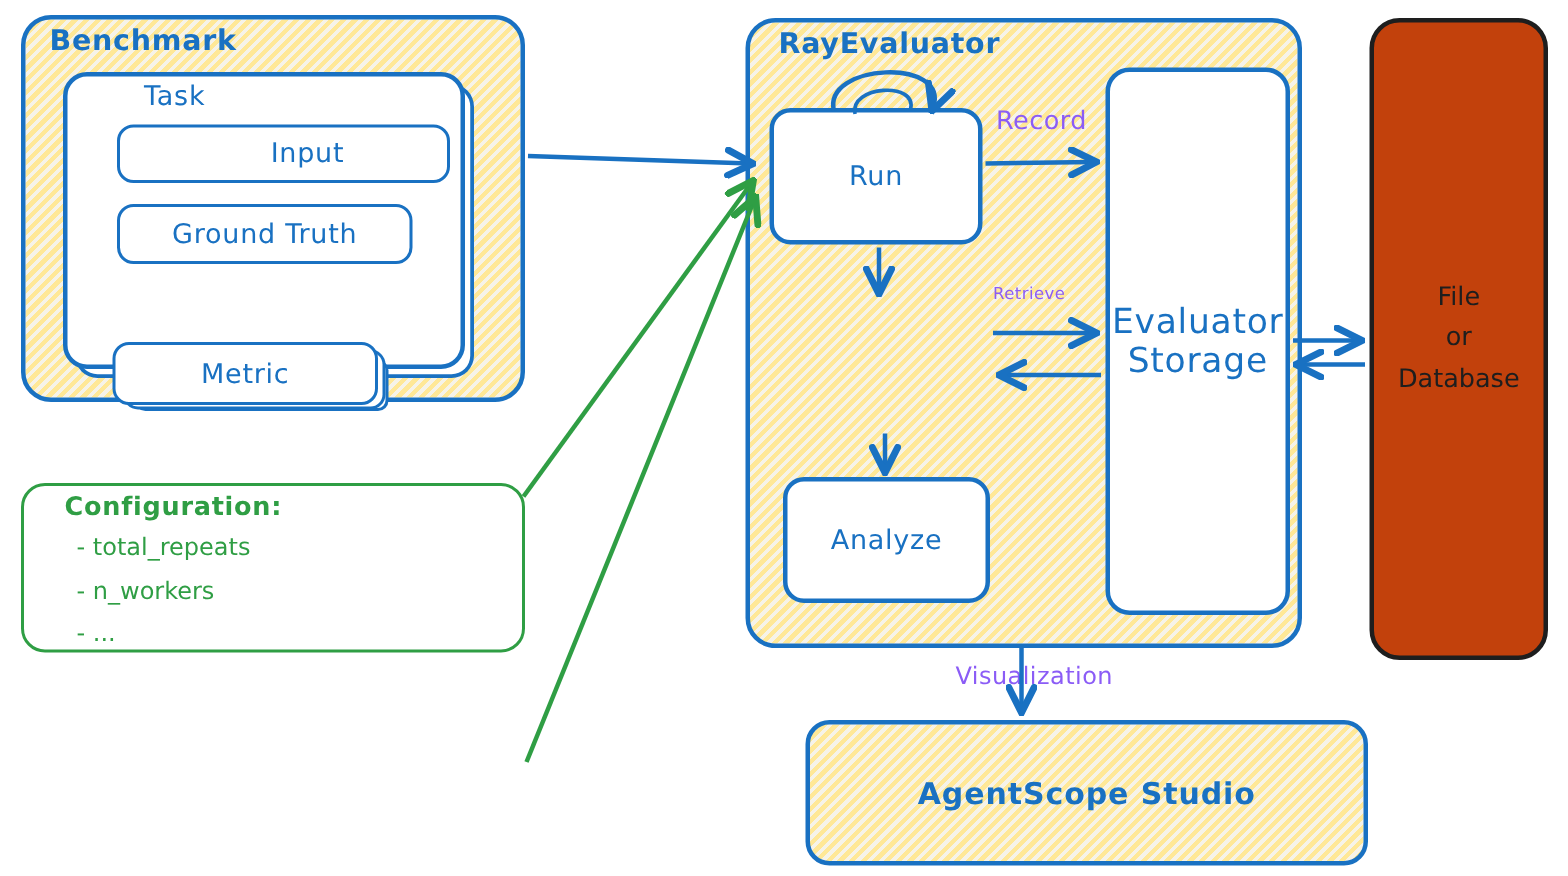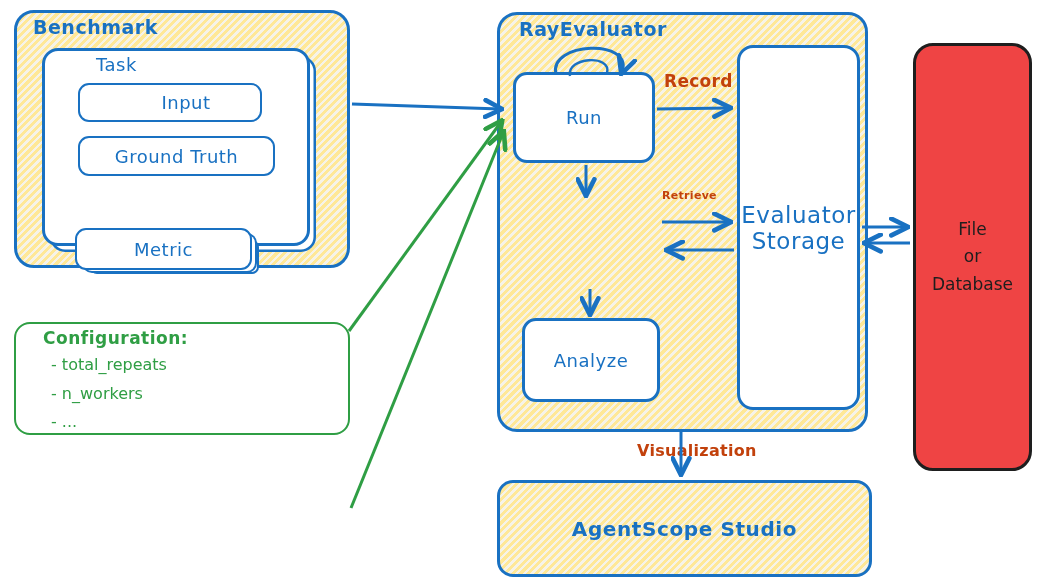--- a/index.html
+++ b/index.html
@@ -7,47 +7,47 @@
     position:relative;width:1045px;height:584px;overflow:hidden;
     font-family:"DejaVu Sans", sans-serif;background:#ffffff;
   }
   .box{position:absolute;box-sizing:border-box;}
   .hatch{
     background:repeating-linear-gradient(135deg,#ffe897 0px,#ffe897 3px,#f6f3e8 3px,#f6f3e8 5.5px);
   }
   .blue-border{border:3px solid #1971c2;border-radius:20px;}
   .blue-border-thin{border:2.5px solid #1971c2;border-radius:11px;}
   .green-border{border:2.5px solid #2f9e44;border-radius:16px;}
-  .black-border{border:3px solid #1e1e1e;border-radius:20px;background:#ef4444;margin-top:31px;}
+  .black-border{border:3px solid #1e1e1e;border-radius:20px;background:#c2410c;}
   .white-fill{background:#ffffff;}
   .center{display:flex;align-items:center;justify-content:center;text-align:center;}
-  .blue-text{color:#1971c2;}
+  .blue-text{color:#1971c2;margin-left:40px;}
   .green-text{color:#2f9e44;margin-left:13px;}
   .black-text{color:#1e1e1e;}
   .bold{font-weight:700;}
   .title{position:absolute;font-weight:700;color:#1971c2;letter-spacing:.5px;}
   .node-label{font-size:18px;color:#1971c2;letter-spacing:.5px;}
   .stacked{box-shadow:7px 7px 0 -3.5px #ffffff,7px 7px 0 -1px #1971c2;}
   .stacked2{box-shadow:6px 4px 0 -3px #ffffff,6px 4px 0 -1px #1971c2,11px 8px 0 -6px #ffffff,11px 8px 0 -4px #1971c2;}
-  .arrow-label{position:absolute;font-weight:700;color:#c2410c;letter-spacing:.3px;}
+  .arrow-label{position:absolute;font-weight:400;color:#8b5cf6;letter-spacing:.3px;}
   svg.overlay{position:absolute;left:0;top:0;z-index:5;pointer-events:none;}
   .pre{white-space:pre-line;}
 </style>
 </head>
 <body>
 
 <div id="canvas">
 
   <div class="box hatch blue-border" style="left:14px;top:10px;width:336px;height:258px;"></div>
   <div class="title" style="left:33px;top:16px;font-size:19px;">Benchmark</div>
 
   <div class="box white-fill blue-border stacked" style="left:42px;top:48px;width:268px;height:198px;border-radius:16px;"></div>
   <div class="title" style="left:96px;top:54px;font-size:18px;font-weight:400;">Task</div>
 
-  <div class="box white-fill blue-border-thin center node-label" style="left:78px;top:83px;width:184px;height:39px;padding-left:32px;">Input</div>
+  <div class="box white-fill blue-border-thin center node-label" style="left:78px;top:83px;width:222px;height:39px;padding-left:32px;">Input</div>
   <div class="box white-fill blue-border-thin center node-label" style="left:78px;top:136px;width:197px;height:40px;">Ground Truth</div>
   <div class="box white-fill blue-border-thin center node-label stacked2" style="left:75px;top:188px;width:177px;height:42px;margin-top:40px;">Metric</div>
 
   <div class="box green-border" style="left:14px;top:322px;width:336px;height:113px;"></div>
   <div class="title green-text" style="left:30px;top:328px;font-size:17px;color:#2f9e44;">Configuration:</div>
   <div class="box green-text" style="left:38px;top:355px;font-size:16px;">- total_repeats</div>
   <div class="box green-text" style="left:38px;top:384px;font-size:16px;">- n_workers</div>
   <div class="box green-text" style="left:38px;top:412px;font-size:16px;">- ...</div>
 
 

